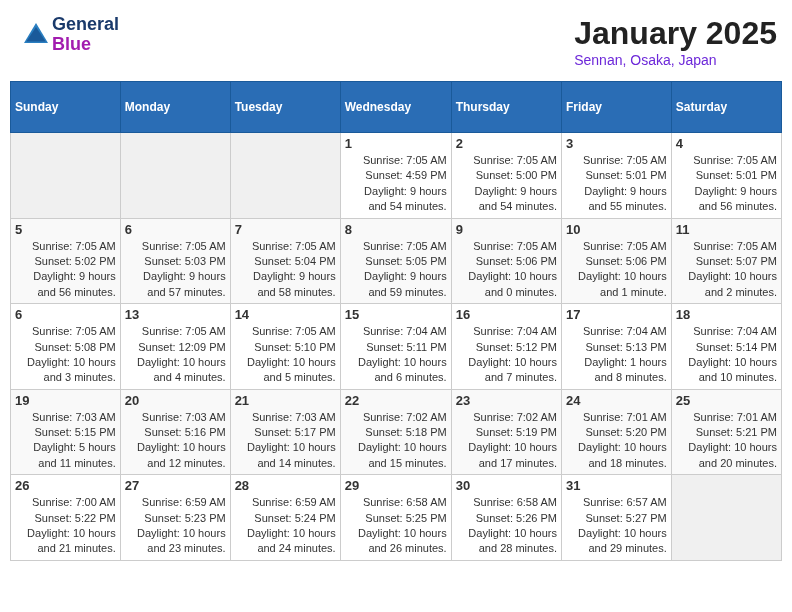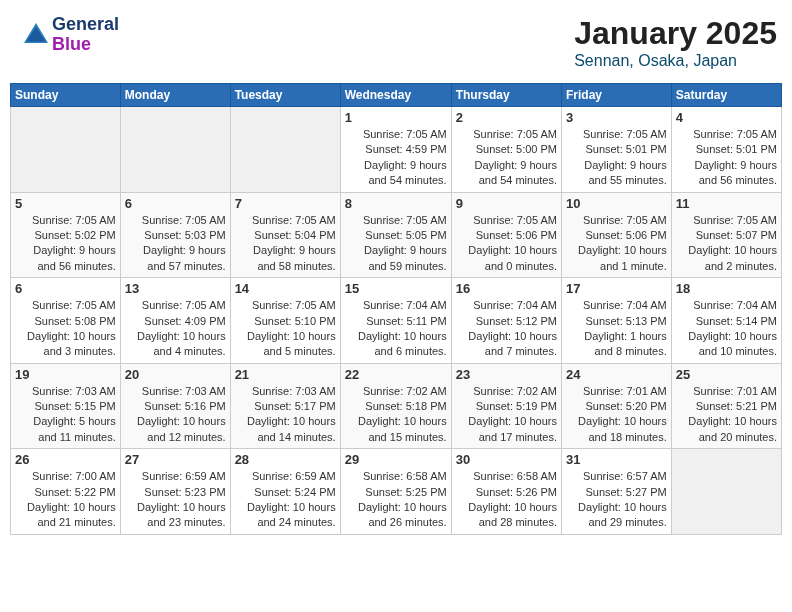--- a/index.html
+++ b/index.html
@@ -32,34 +32,34 @@
       height: 32px;
     }
     .title-block {
     }
     .month-title {
       font-size: 32px;
       font-weight: bold;
       color: #222;
     }
     .location-title {
-      font-size: 16px;
-      color: #0c4a6e;
+      font-size: 14px;
+      color: #6d28d9;
     }
     .calendar {
       width: 100%;
       border-collapse: collapse;
       border: 1px solid #ccc;
     }
     .calendar th {
       background-color: #2a6db5;
       color: #fff;
       font-size: 12px;
       font-weight: bold;
-      padding: 4px 4px;
+      padding: 18px 4px;
       text-align: left;
       border: 1px solid #1a5a9a;
     }
     .calendar td {
       vertical-align: top;
       border: 1px solid #ccc;
       padding: 3px 4px;
       width: 113px;
       min-height: 80px;
       font-size: 9.5px;
@@ -219,21 +219,21 @@
         <div class="day-info">
           <span>Sunrise: 7:05 AM</span><br>
           <span>Sunset: 5:08 PM</span><br>
           <span>Daylight: 10 hours and 3 minutes.</span>
         </div>
       </td>
         <td>
         <span class="day-num">13</span>
         <div class="day-info">
           <span>Sunrise: 7:05 AM</span><br>
-          <span>Sunset: 4:09 PM</span><br>
+          <span>Sunset: 12:09 PM</span><br>
           <span>Daylight: 10 hours and 4 minutes.</span>
         </div>
       </td>
         <td>
         <span class="day-num">14</span>
         <div class="day-info">
           <span>Sunrise: 7:05 AM</span><br>
           <span>Sunset: 5:10 PM</span><br>
           <span>Daylight: 10 hours and 5 minutes.</span>
         </div>

